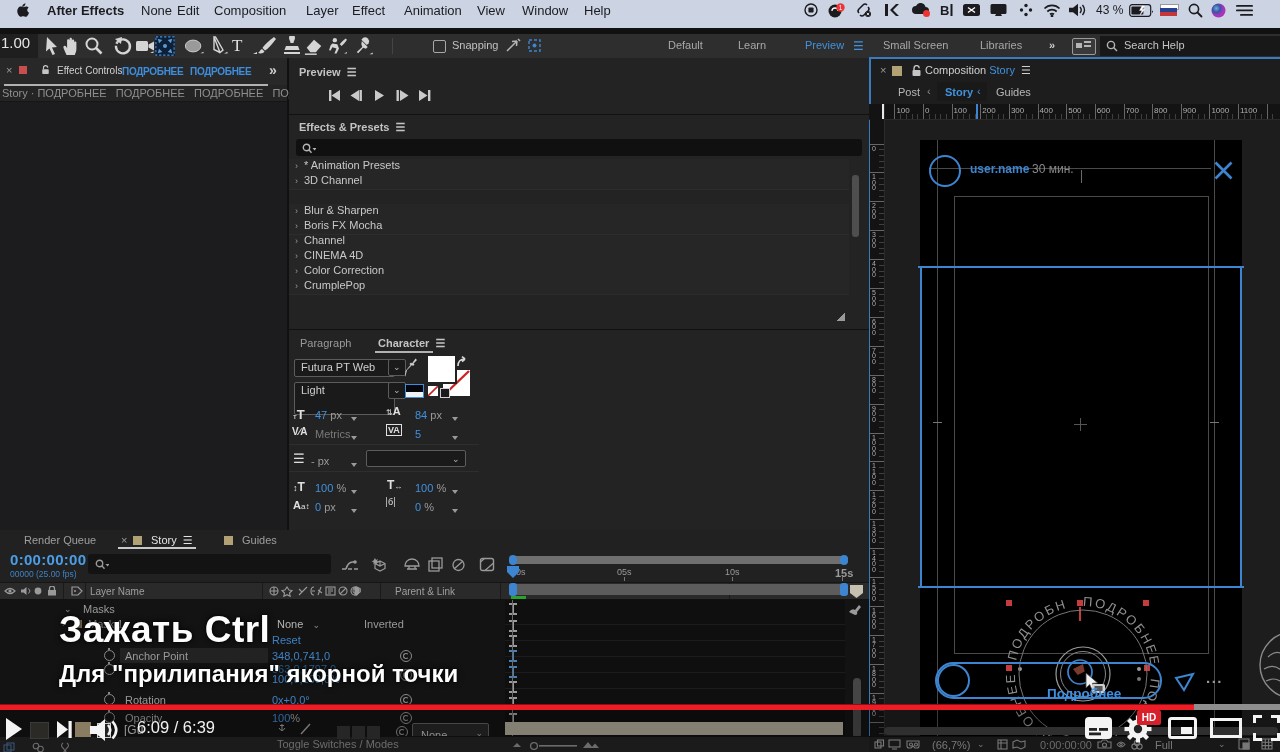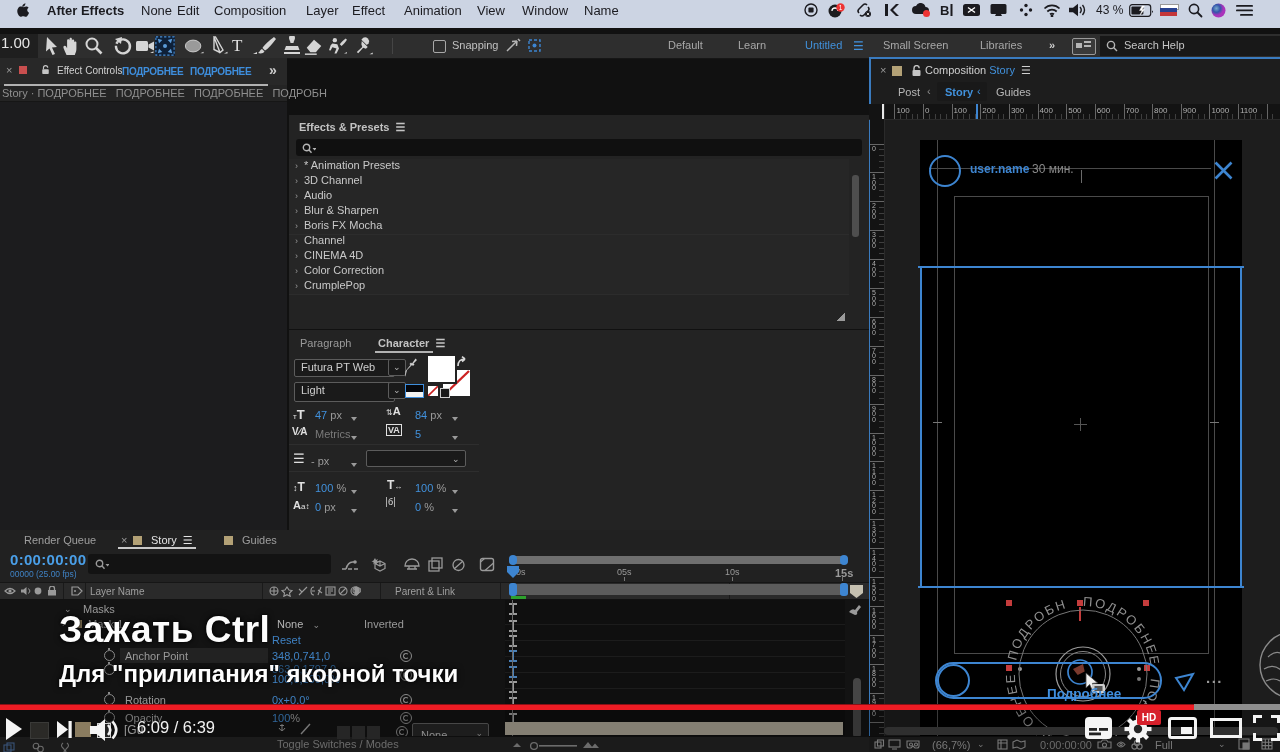--- a/index.html
+++ b/index.html
@@ -50,21 +50,21 @@
       </svg>
   <span class="mi" style="left:47px;font-weight:bold;">After Effects</span>
   <span class="mi" style="left:141px;">None</span>
   <span class="mi" style="left:177px;">Edit</span>
   <span class="mi" style="left:214px;">Composition</span>
   <span class="mi" style="left:306px;">Layer</span>
   <span class="mi" style="left:352px;">Effect</span>
   <span class="mi" style="left:404px;">Animation</span>
   <span class="mi" style="left:477px;">View</span>
   <span class="mi" style="left:522px;">Window</span>
-  <span class="mi" style="left:584px;">Name</span>
+  <span class="mi" style="left:584px;">Help</span>
   <span id="mbicons">
    <svg class="abs" style="left:804px;top:3px" width="14" height="14" viewBox="0 0 14 14">
           <circle cx="7" cy="7" r="6" fill="none" stroke="#1b1b20" stroke-width="1.4"></circle>
           <rect x="4.4" y="4.4" width="5.2" height="5.2" rx="1" fill="#1b1b20"></rect>
         </svg>
    <svg class="abs" style="left:828px;top:3px" width="17" height="15" viewBox="0 0 17 15">
           <circle cx="7" cy="8" r="6.5" fill="#1c1c1e"></circle>
           <path d="M4 8 a3 3 0 0 1 6 0" fill="none" stroke="#fff" stroke-width="1.3"></path>
           <circle cx="12.5" cy="4.5" r="4.2" fill="#e33"></circle>
           <text x="12.5" y="7.3" font-size="6.5" fill="#fff" text-anchor="middle" font-family="Liberation Sans">1</text>
@@ -221,21 +221,21 @@
   <div class="tseg" style="left:392px;"></div>
   <div style="position:absolute;left:433px;top:6px;width:11px;height:11px;border:1.5px solid #a8a8a8;border-radius:2px;"></div>
   <span class="wsitem" style="left:452px;color:#c0c0c0;">Snapping</span>
   <svg class="abs" style="left:505px;top:4px" width="16" height="15" viewBox="0 0 16 15">
         <path d="M2 13 L12 3 M12 3 l-5 .5 M12 3 l-.5 5 M13 1 l2 2" stroke="#b5b5b5" stroke-width="1.5" fill="none"></path>
       </svg><svg class="abs" style="left:527px;top:4px" width="15" height="15" viewBox="0 0 15 15">
         <rect x="2" y="2" width="11" height="11" fill="none" stroke="#3d85d1" stroke-width="1.4" stroke-dasharray="3 2"></rect>
         <circle cx="7.5" cy="7.5" r="2" fill="#3d85d1"></circle>
       </svg><span class="wsitem" style="left:668px;">Default</span>
   <span class="wsitem" style="left:738px;">Learn</span>
-  <span class="wsitem" style="left:805px;color:#4191dc;">Untitled</span><span class="wsitem" style="left:853px;color:#4191dc;font-size:12px;">☰</span>
+  <span class="wsitem" style="left:805px;color:#4191dc;">Preview</span><span class="wsitem" style="left:853px;color:#4191dc;font-size:12px;">☰</span>
   <span class="wsitem" style="left:883px;">Small Screen</span>
   <span class="wsitem" style="left:980px;">Libraries</span>
   <span class="wsitem" style="left:1049px;color:#cfcfcf;font-weight:bold;">»</span>
   <div style="position:absolute;left:1072px;top:4px;width:22px;height:15px;background:#3a3a3a;border:1px solid #9a9a9a;border-radius:2px;"></div><div style="position:absolute;left:1076px;top:9px;width:6px;height:5px;background:#b5b5b5;"></div><div style="position:absolute;left:1084px;top:7px;width:7px;height:2px;background:#b5b5b5;"></div><div style="position:absolute;left:1084px;top:11px;width:7px;height:2px;background:#b5b5b5;"></div>
   <div style="position:absolute;left:1100px;top:2px;width:180px;height:20px;background:#181818;"></div>
   <svg class="abs" style="left:1106px;top:6px" width="12" height="12" viewBox="0 0 12 12">
         <circle cx="5" cy="5" r="3.6" fill="none" stroke="#b5b5b5" stroke-width="1.4"></circle>
         <line x1="7.6" y1="7.6" x2="11" y2="11" stroke="#b5b5b5" stroke-width="1.4"></line>
       </svg><span class="wsitem" style="left:1124px;color:#c5c5c5;">Search Help</span>
 </div>
@@ -250,32 +250,45 @@
         <path d="M3 5 V3.2 a2.6 2.6 0 0 1 5.2 0" fill="none" stroke="#c5c5c5" stroke-width="1.4"></path>
       </svg>
   <span class="ptitle" style="position:absolute;left:57px;top:7px;font-weight:normal;color:#d0d0d0;font-size:10px;">Effect Controls</span>
   <span style="position:absolute;left:122px;top:7.5px;font-size:10px;color:#3e8edd;font-weight:bold;letter-spacing:-0.3px;">ПОДРОБНЕЕ</span>
       <span style="position:absolute;left:190px;top:7.5px;font-size:10px;color:#3e8edd;font-weight:bold;letter-spacing:-0.3px;">ПОДРОБНЕЕ</span>
   <div style="position:absolute;left:4px;top:26px;width:264px;height:2px;background:#b2b2b2;"></div>
   <span style="position:absolute;left:269px;top:4px;color:#cccccc;font-size:14px;font-weight:bold;">»</span>
   <span style="position:absolute;left:2px;top:29px;font-size:11px;color:#8f8f8f;white-space:nowrap;">Story · ПОДРОБНЕЕ&nbsp;&nbsp; ПОДРОБНЕЕ&nbsp;&nbsp; ПОДРОБНЕЕ&nbsp;&nbsp; ПОДРОБН</span>
 </div>
 
+<div class="abs panel" style="left:289px;top:58px;width:580px;height:56px;">
+  <span class="ptitle" style="position:absolute;left:10px;top:8px;">Preview&nbsp;&nbsp;☰</span>
+  <svg class="abs" style="left:38px;top:31px" width="120" height="13" viewBox="0 0 120 13" fill="#c9c9c9">
+    <rect x="2" y="1" width="2.4" height="11"></rect>
+        <path d="M13 1 L13 12 L4.5 6.5 Z"></path>
+    <path d="M32 1 L32 12 L23.5 6.5 Z"></path>
+        <rect x="32.5" y="1" width="2.4" height="11"></rect>
+    <path d="M48 1 L48 12 L57 6.5 Z"></path>
+    <rect x="69.5" y="1" width="2.4" height="11"></rect>
+        <path d="M73 1 L73 12 L81.5 6.5 Z"></path>
+    <path d="M92 1 L92 12 L100.5 6.5 Z"></path>
+        <rect x="101" y="1" width="2.4" height="11"></rect>
+  </svg>
+</div>
 
 <div class="abs panel" style="left:289px;top:115px;width:580px;height:214px;">
   <span class="ptitle" style="position:absolute;left:10px;top:6px;">Effects &amp; Presets&nbsp;&nbsp;☰</span>
   <div style="position:absolute;left:7px;top:24px;width:566px;height:17px;background:#101010;border-radius:3px;"></div>
   <svg class="abs" style="left:13px;top:28px" width="14" height="11" viewBox="0 0 14 11">
         <circle cx="4.5" cy="4.5" r="3.2" fill="none" stroke="#b5b5b5" stroke-width="1.4"></circle>
         <line x1="7" y1="7" x2="9.5" y2="9.7" stroke="#b5b5b5" stroke-width="1.4"></line>
         <path d="M10.5 5 l4 0 l-2 2.6z" fill="#b5b5b5"></path>
       </svg>
   <div class="fxrow" style="top:44px;"><span class="ch">›</span>* Animation Presets</div>
   <div class="fxrow" style="top:59px;"><span class="ch">›</span>3D Channel</div>
-  <div class="fxrow" style="top:74px;"><span class="ch">›</span>Audio</div>
   <div class="fxrow" style="top:89px;"><span class="ch">›</span>Blur &amp; Sharpen</div>
   <div class="fxrow" style="top:119px;"><span class="ch">›</span>Channel</div>
   <div class="fxrow" style="top:104px;"><span class="ch">›</span>Boris FX Mocha</div>
   <div class="fxrow" style="top:134px;"><span class="ch">›</span>CINEMA 4D</div>
   <div class="fxrow" style="top:149px;"><span class="ch">›</span>Color Correction</div>
   <div class="fxrow" style="top:164px;"><span class="ch">›</span>CrumplePop</div>
   <div style="position:absolute;left:563px;top:60px;width:7px;height:62px;background:#4e4e4e;border-radius:3px;"></div>
   <svg class="abs" style="left:546px;top:196px" width="12" height="12" viewBox="0 0 12 12">
         <path d="M2 10 L10 10 L10 2 Z" fill="#9a9a9a"></path>
         <path d="M2 10 L10 2" stroke="#9a9a9a"></path>
@@ -283,21 +296,21 @@
 </div>
 
 <div class="abs panel" style="left:289px;top:330px;width:580px;height:200px;">
   <span style="position:absolute;left:11px;top:7px;font-size:11px;color:#9a9a9a;">Paragraph</span>
   <span class="ptitle" style="position:absolute;left:89px;top:7px;">Character&nbsp;&nbsp;☰</span>
   <div style="position:absolute;left:86px;top:21px;width:58px;height:2px;background:#b2b2b2;"></div>
   <div class="dd" style="left:5px;top:29px;width:93px;height:15px;padding:1px 0 0 6px;">Futura PT Web</div>
   <div class="dd" style="left:99px;top:29px;width:16px;height:15px;">
         <span style="position:absolute;left:4px;top:2px;color:#b5b5b5;font-size:9px;">⌄</span>
       </div>
-  <div class="dd" style="left:5px;top:52px;width:93px;height:15px;padding:1px 0 2px 6px;">Light</div>
+  <div class="dd" style="left:5px;top:52px;width:93px;height:15px;padding:1px 0 15px 6px;">Light</div>
   <div class="dd" style="left:99px;top:52px;width:16px;height:15px;">
         <span style="position:absolute;left:4px;top:2px;color:#b5b5b5;font-size:9px;">⌄</span>
       </div>
   <div class="abs" style="left:115px;top:27px;width:14px;height:21px;"><svg width="14" height="21" viewBox="0 0 14 21">
           <path d="M11.5 1.5 L13 3 L9.5 6.5 L10.5 7.5 L9 9 L8 8 L3 13 L1.5 19 L1 19.5 L1.5 14 L6.5 8 L5.5 7 L7 5.5 L8 6.5 Z" fill="#cfcfcf"></path>
         </svg></div>
 
   <div class="abs" style="left:154px;top:40px;width:27px;height:26px;background:#fff;"></div>
   <svg class="abs" style="left:154px;top:40px;" width="27" height="26">
         <line x1="1" y1="25" x2="26" y2="1" stroke="#c22" stroke-width="2.4"></line>

